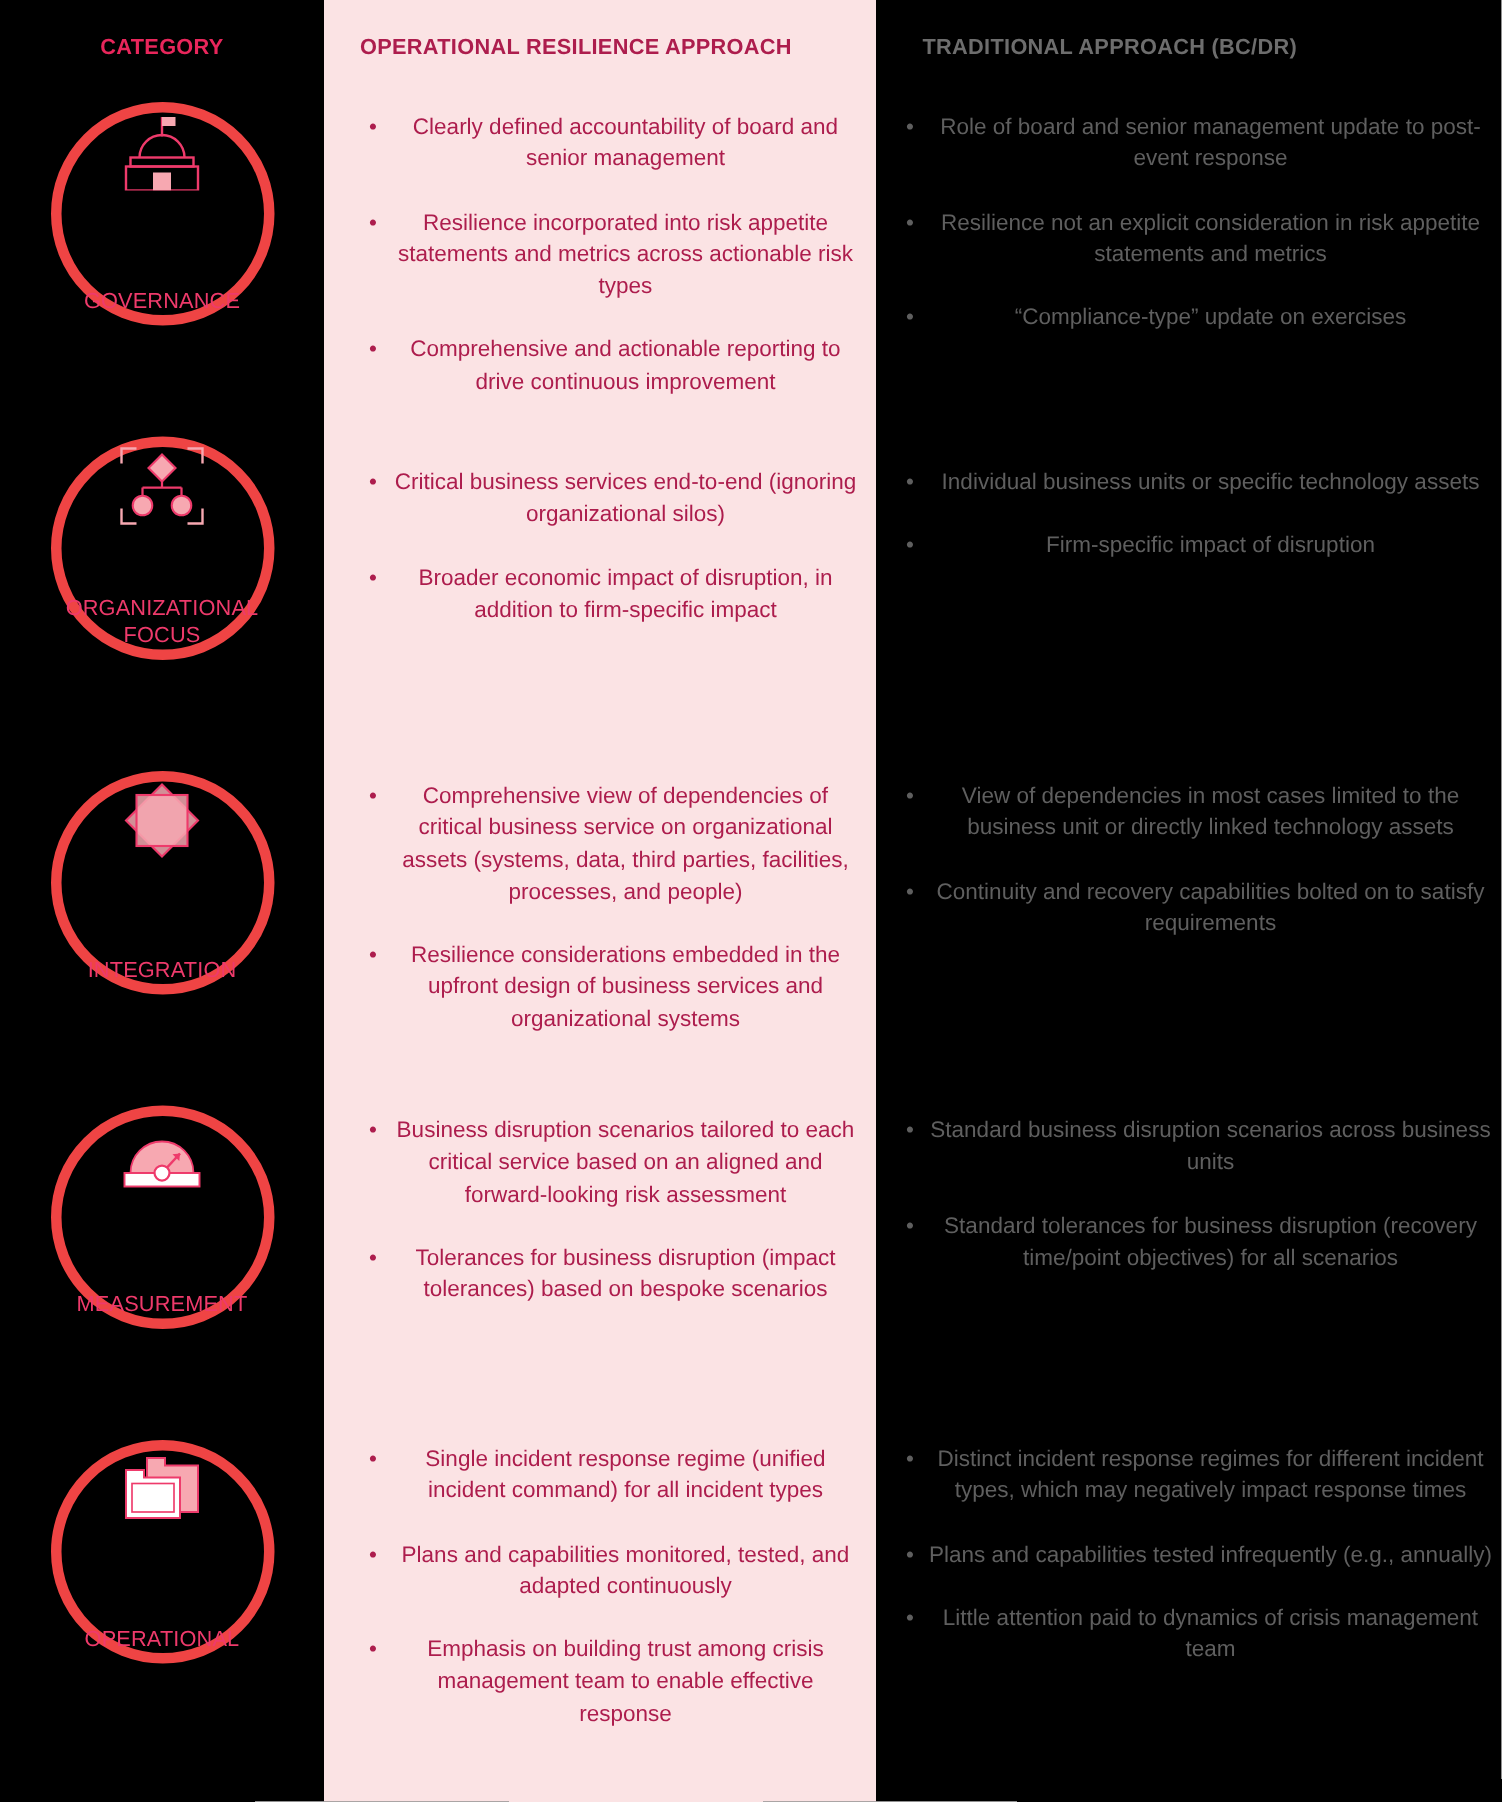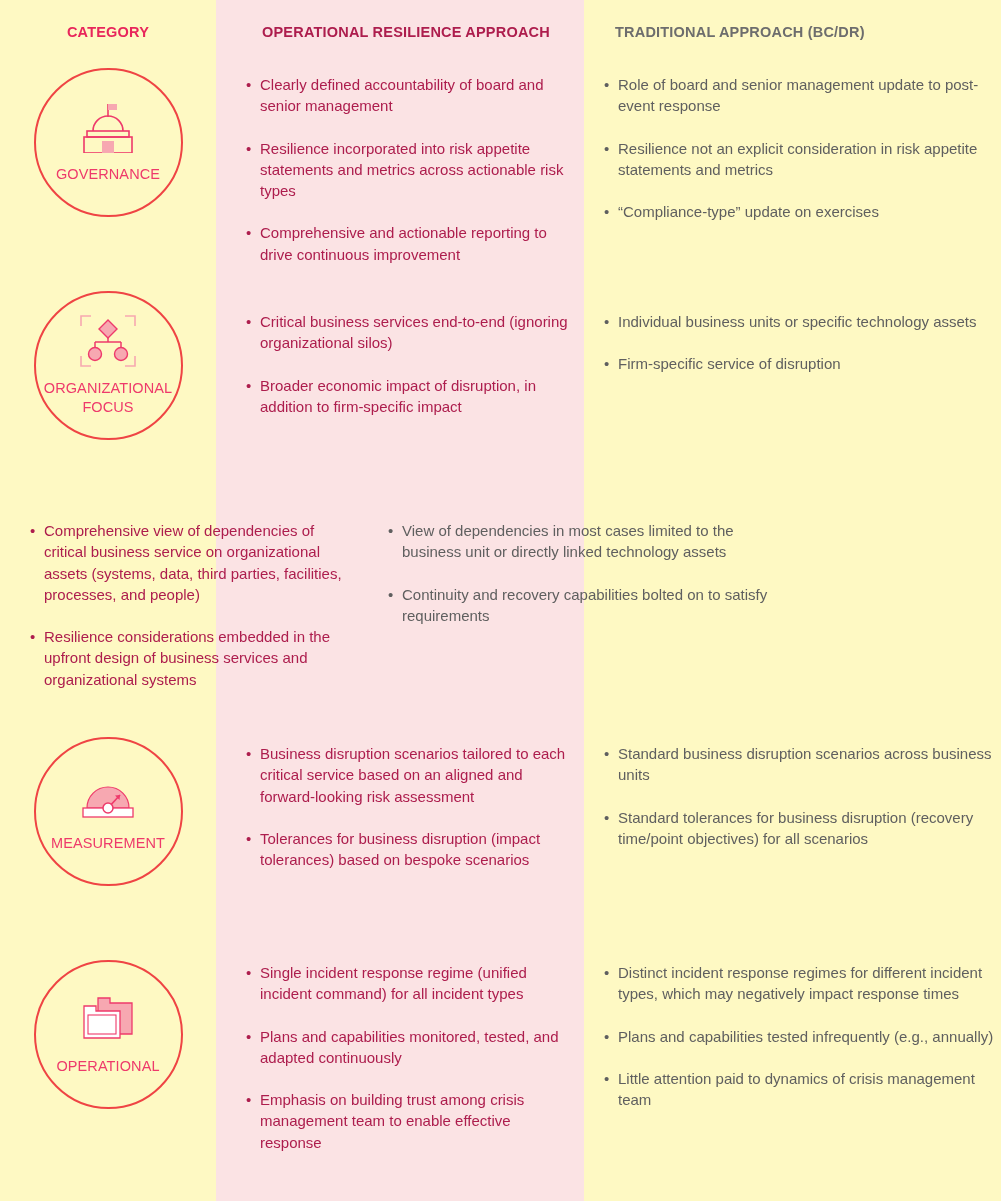--- a/index.html
+++ b/index.html
@@ -9,21 +9,21 @@
     height: 1201px;
     background: #ffffff;
     font-family: "Liberation Sans", sans-serif;
     overflow: hidden;
   }
 
   #board {
     position: relative;
     width: 1001px;
     height: 1201px;
-    background: #fef9c3;
+    background: #000000;
   }
 
   
   .highlight-band {
     position: absolute;
     left: 216px;
     top: 0;
     width: 368px;
     height: 1201px;
     background: #fbe3e4;
@@ -47,44 +47,44 @@
   
   .row-header { height: 62px; }
 
   .hdr {
     font-size: 14.5px;
     font-weight: bold;
     letter-spacing: 0.2px;
     padding-top: 24px;
   }
   .hdr-cat  { color: #e8265b; text-align: center; }
-  .hdr-or   { color: #ad1d4d; padding-left: 46px; }
+  .hdr-or   { color: #ad1d4d; padding-left: 24px; }
   .hdr-trad { color: #6d6d6d; padding-left: 31px; }
 
   
   .row-body { min-height: 223px; }
 
   
   .cat-cell {
     display: flex;
     align-items: flex-start;
     justify-content: center;
     padding-top: 6px;
   }
 
   .circle {
     position: relative;
     width: 149px;
     height: 149px;
-    border: 2px solid #ef4444;
+    border: 7px solid #ef4444;
     border-radius: 50%;
     display: flex;
     flex-direction: column;
     align-items: center;
-    justify-content: center;
+    justify-content: space-between;
   }
 
   .circle-icon {
     height: 52px;
     display: flex;
     align-items: center;
     justify-content: center;
     margin-bottom: 12px;
   }
 
@@ -110,21 +110,21 @@
     font-size: 15px;
     line-height: 1.42;
   }
   .bullet:last-child { margin-bottom: 0; }
 
   .bullet .dot {
     flex: 0 0 14px;
     font-size: 15px;
     line-height: 1.42;
   }
-  .bullet .txt { flex: 1 1 auto; }
+  .bullet .txt { flex: 1 1 auto; text-align: center; }
 
   .bullets-or .bullet,
   .bullets-or .dot { color: #ad1d4d; }
 
   .bullets-trad .bullet,
   .bullets-trad .dot { color: #5f5f5f; }
 
   
   .ofs-0  { padding-top: 12px; }
 </style>
@@ -233,26 +233,39 @@
         </div>
       </div>
 
       <div class="col-trad bullets bullets-trad" style="padding-top:26px;">
         <div class="bullet">
           <span class="dot">•</span>
           <span class="txt">Individual business units or specific technology assets</span>
         </div>
         <div class="bullet">
           <span class="dot">•</span>
-          <span class="txt">Firm-specific service of disruption</span>
-        </div>
-      </div>
-    </div>
-
-    <div class="row row-body">
+          <span class="txt">Firm-specific impact of disruption</span>
+        </div>
+      </div>
+    </div>
+
+    <div class="row row-body">
+      <div class="col-cat cat-cell">
+        <div class="circle">
+          <div class="circle-icon">
+            <svg width="58" height="58" viewBox="0 0 58 58" fill="none">
+
+              <path d="M29 5 L53 29 L29 53 L5 29 Z" fill="#f7a8b1" fill-opacity="0.85" stroke="#ee3a6b" stroke-width="1.4"></path>
+
+              <rect x="12" y="12" width="34" height="34" fill="#f7a8b1" fill-opacity="0.85" stroke="#ee3a6b" stroke-width="1.4"></rect>
+            </svg>
+          </div>
+          <div class="circle-label">INTEGRATION</div>
+        </div>
+      </div>
 
       <div class="col-or bullets bullets-or" style="padding-top:12px;">
         <div class="bullet">
           <span class="dot">•</span>
           <span class="txt">Comprehensive view of dependencies of critical business service on organizational assets (systems, data, third parties, facilities, processes, and people)</span>
         </div>
         <div class="bullet">
           <span class="dot">•</span>
           <span class="txt">Resilience considerations embedded in the upfront design of business services and organizational systems</span>
         </div>

